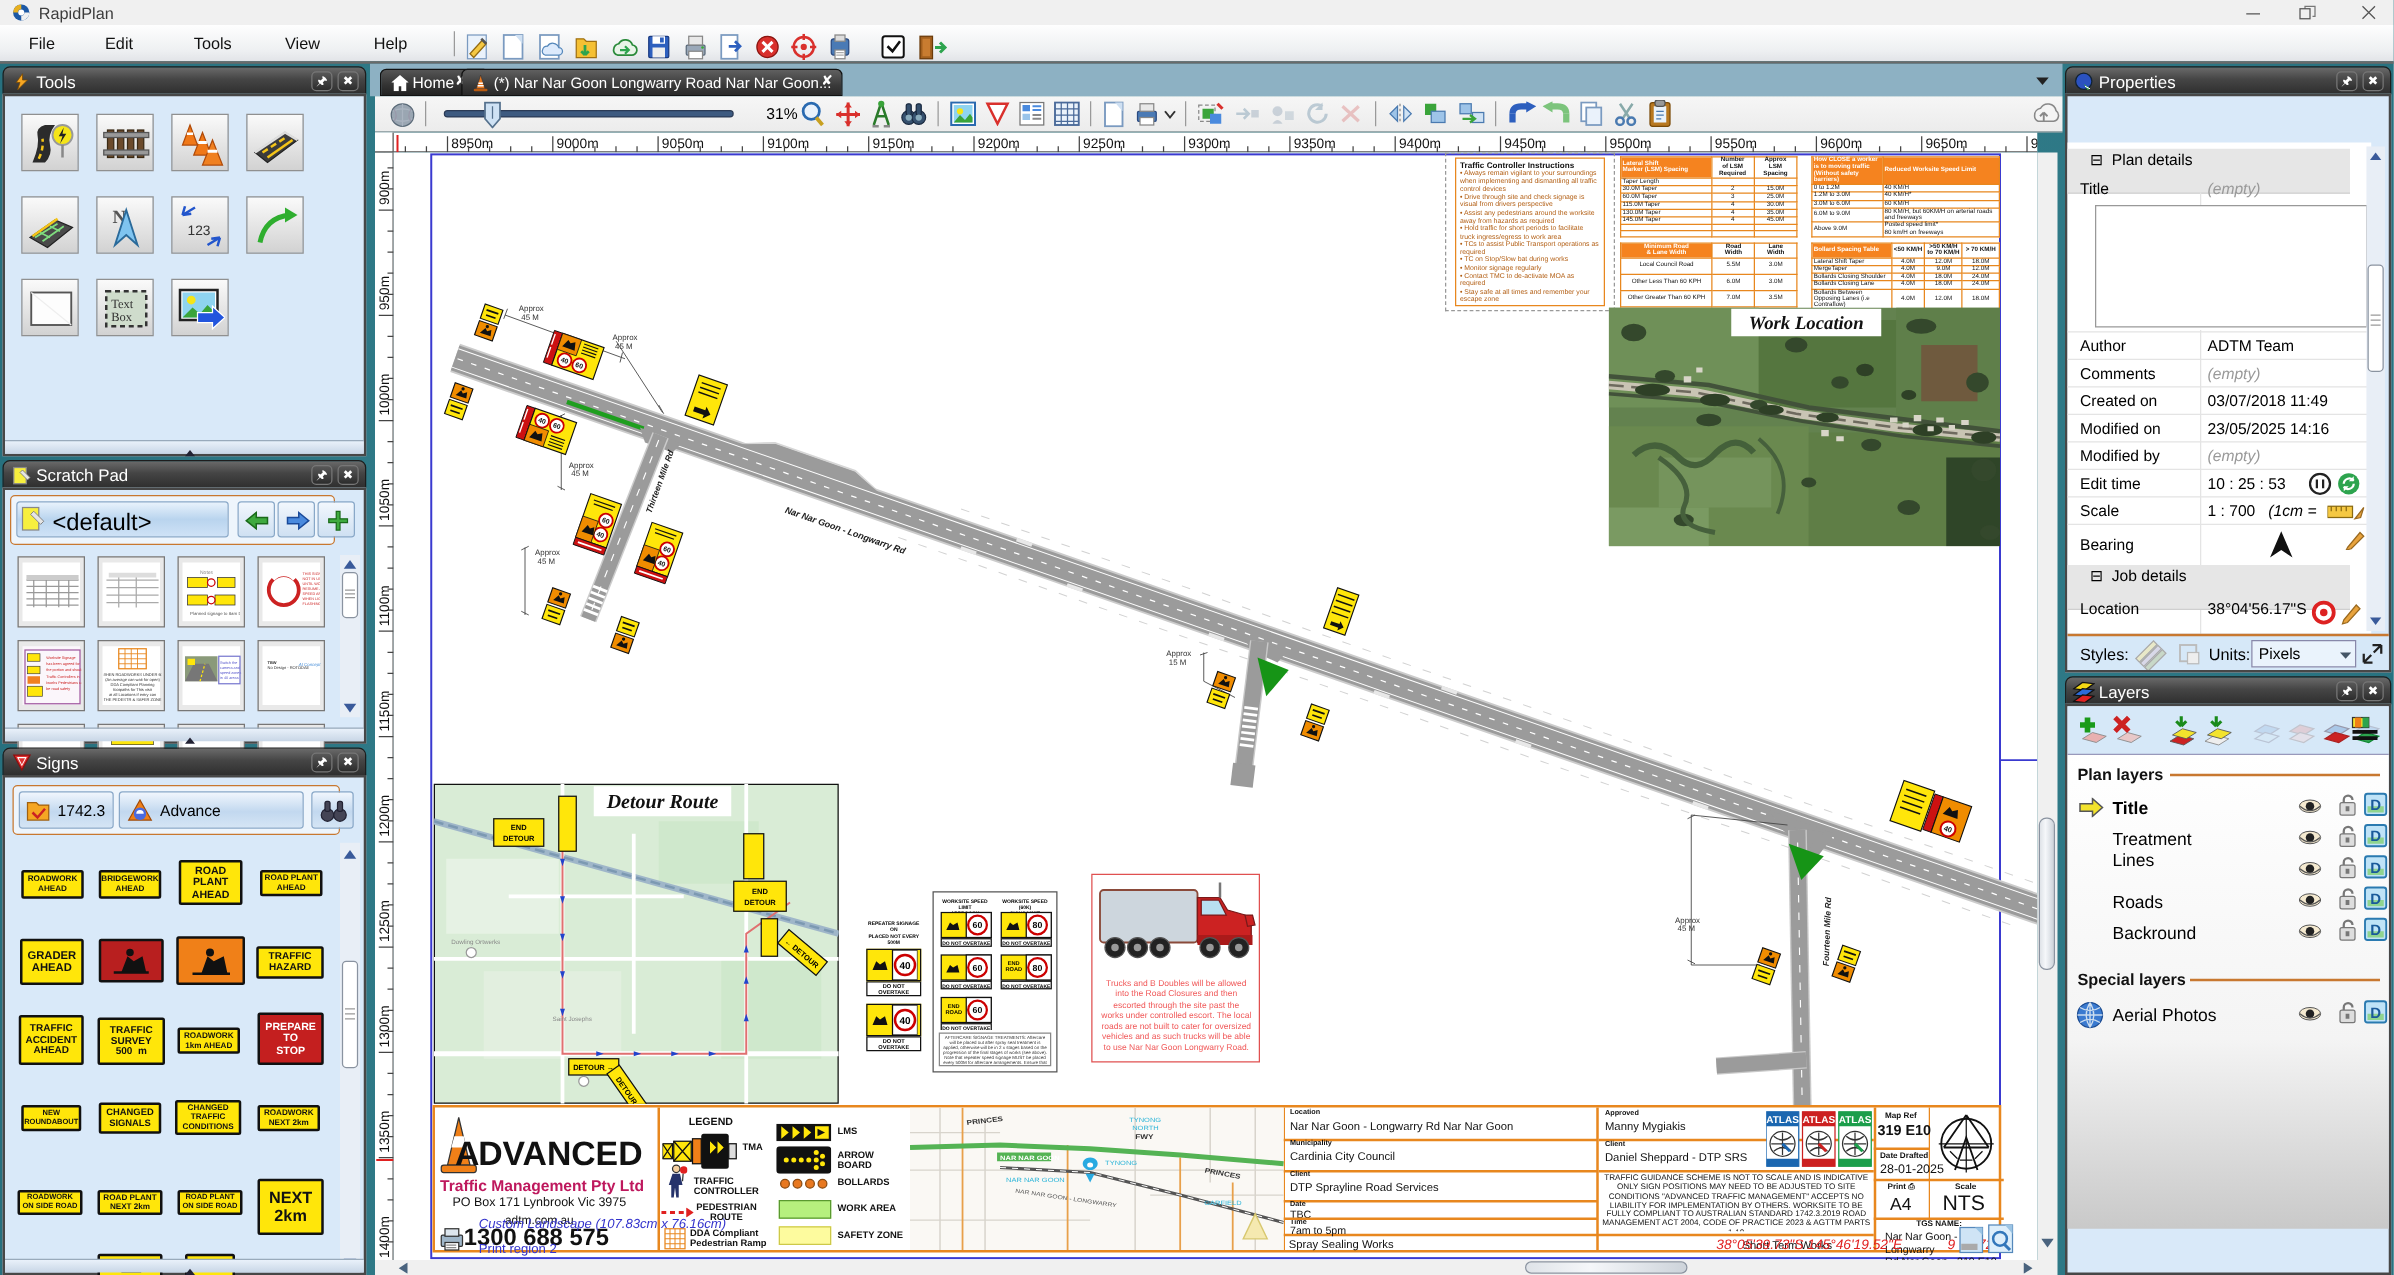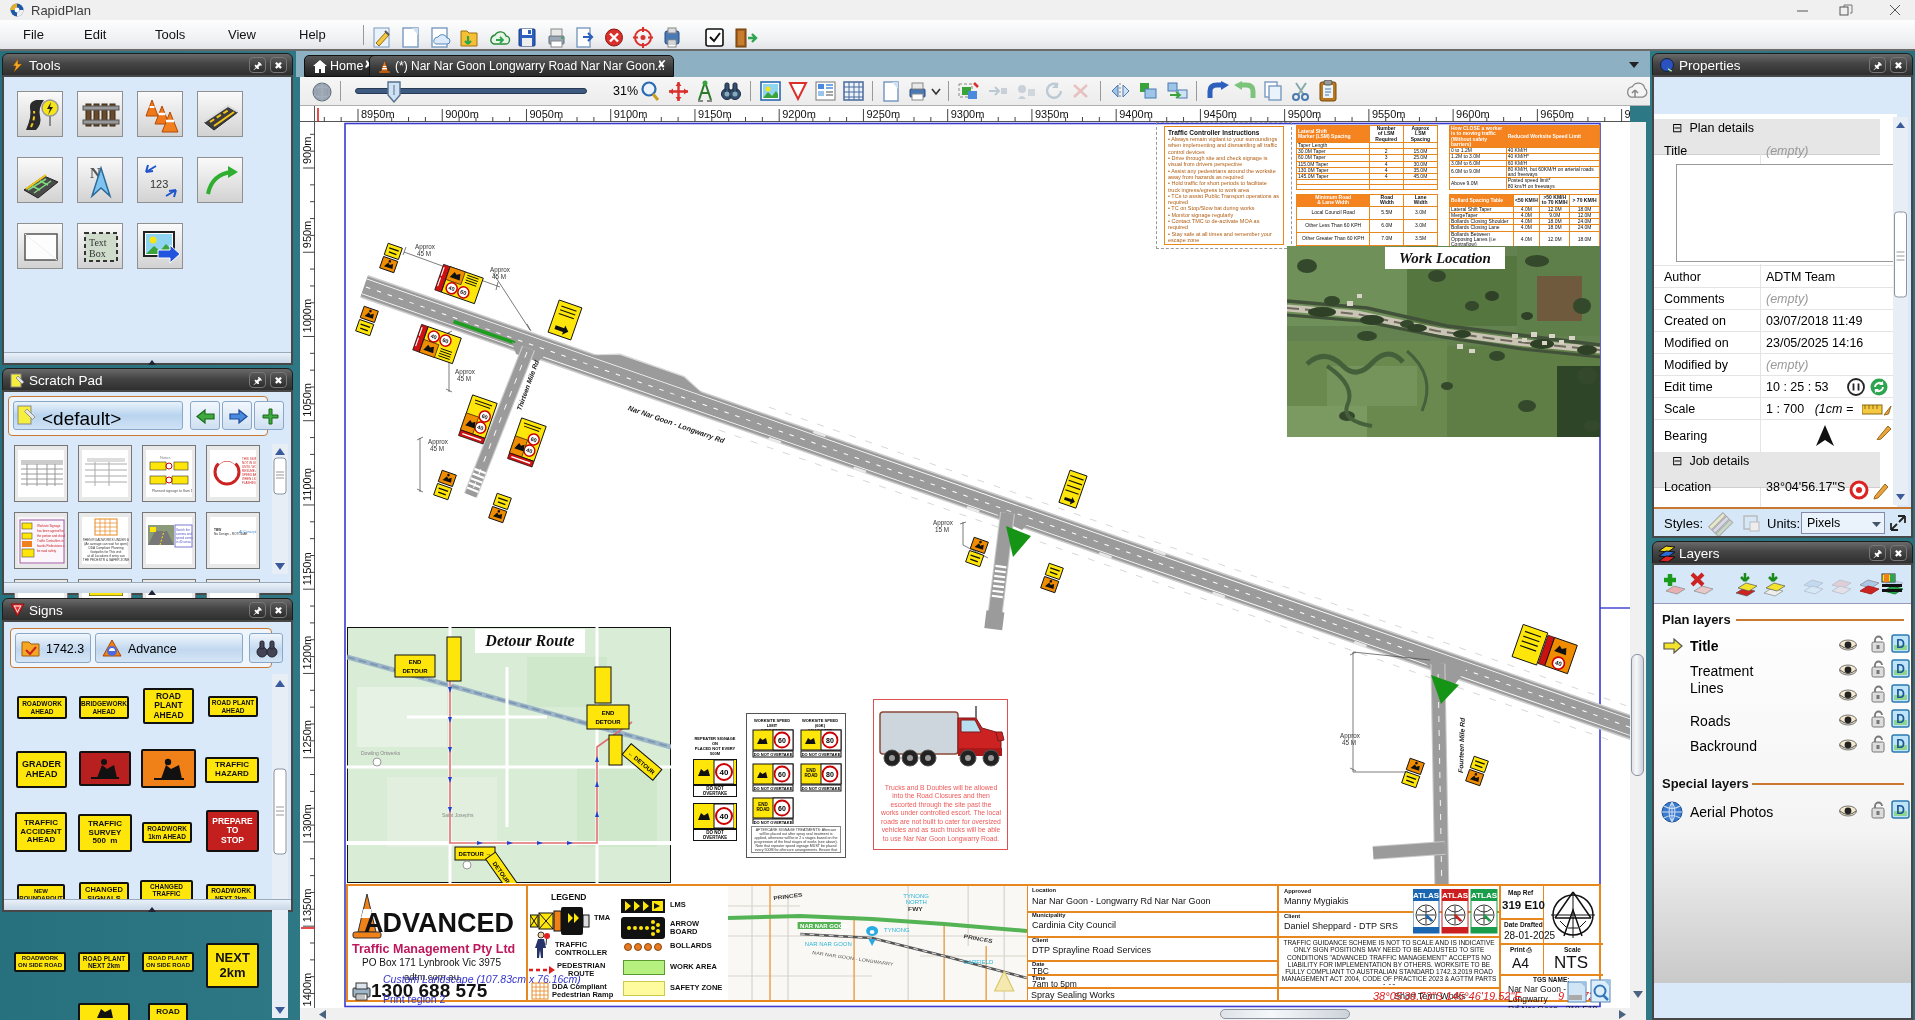--- a/index.html
+++ b/index.html
@@ -399,21 +399,21 @@
 <div class="phead" style="left:2px;top:598px;width:291px">
   <svg class="abs" style="left:7px;top:4px" width="15" height="15" viewBox="0 0 15 15">
       <path d="M1 1h13l-6.5 12z" fill="#e03030" stroke="#8d0f0f"></path>
       <path d="M3.6 2.6h7.8l-3.9 7.4z" fill="#fff"></path>
       <path d="M5 3.5h5l-2.5 5z" fill="#e03030"></path>
     </svg>
   <span class="ptitle">Signs</span>
   <div class="pbtn" style="right:26px">🖈</div>
     <div class="pbtn" style="right:5px">✖</div>
 </div>
-<div class="pbody" style="left:2px;top:620px;width:291px;height:292px" id="signsbody">
+<div class="pbody" style="left:2px;top:620px;width:291px;height:400px" id="signsbody">
 <style>
 .sgn{position:absolute;background:#ffe60a;border:2px solid #111;border-radius:2px;color:#111;font-weight:bold;text-align:center;display:flex;align-items:center;justify-content:center;line-height:1.1;font-size:7px;font-family:"Liberation Sans",sans-serif}
 </style>
 <div style="position:absolute;left:6px;top:6px;width:262px;height:40px;border:1.5px solid #c87830;border-radius:4px;background:#eef5fc"></div>
 <div style="position:absolute;left:11px;top:11px;width:76px;height:30px;background:linear-gradient(#f0f6fd,#c2d8ef 55%,#d5e5f5);border:1px solid #89a8c8;border-radius:3px">
  <svg style="position:absolute;left:4px;top:4px" width="22" height="22" viewBox="0 0 22 22">
         <path d="M2 4h7l2 2h8v12H2z" fill="#f5a623" stroke="#a06010"></path>
         <path d="M6 12l4 4 6-7" stroke="#cc2222" stroke-width="2" fill="none"></path>
       </svg>
  <span style="position:absolute;left:30px;top:8px;font-size:12.5px">1742.3</span>

